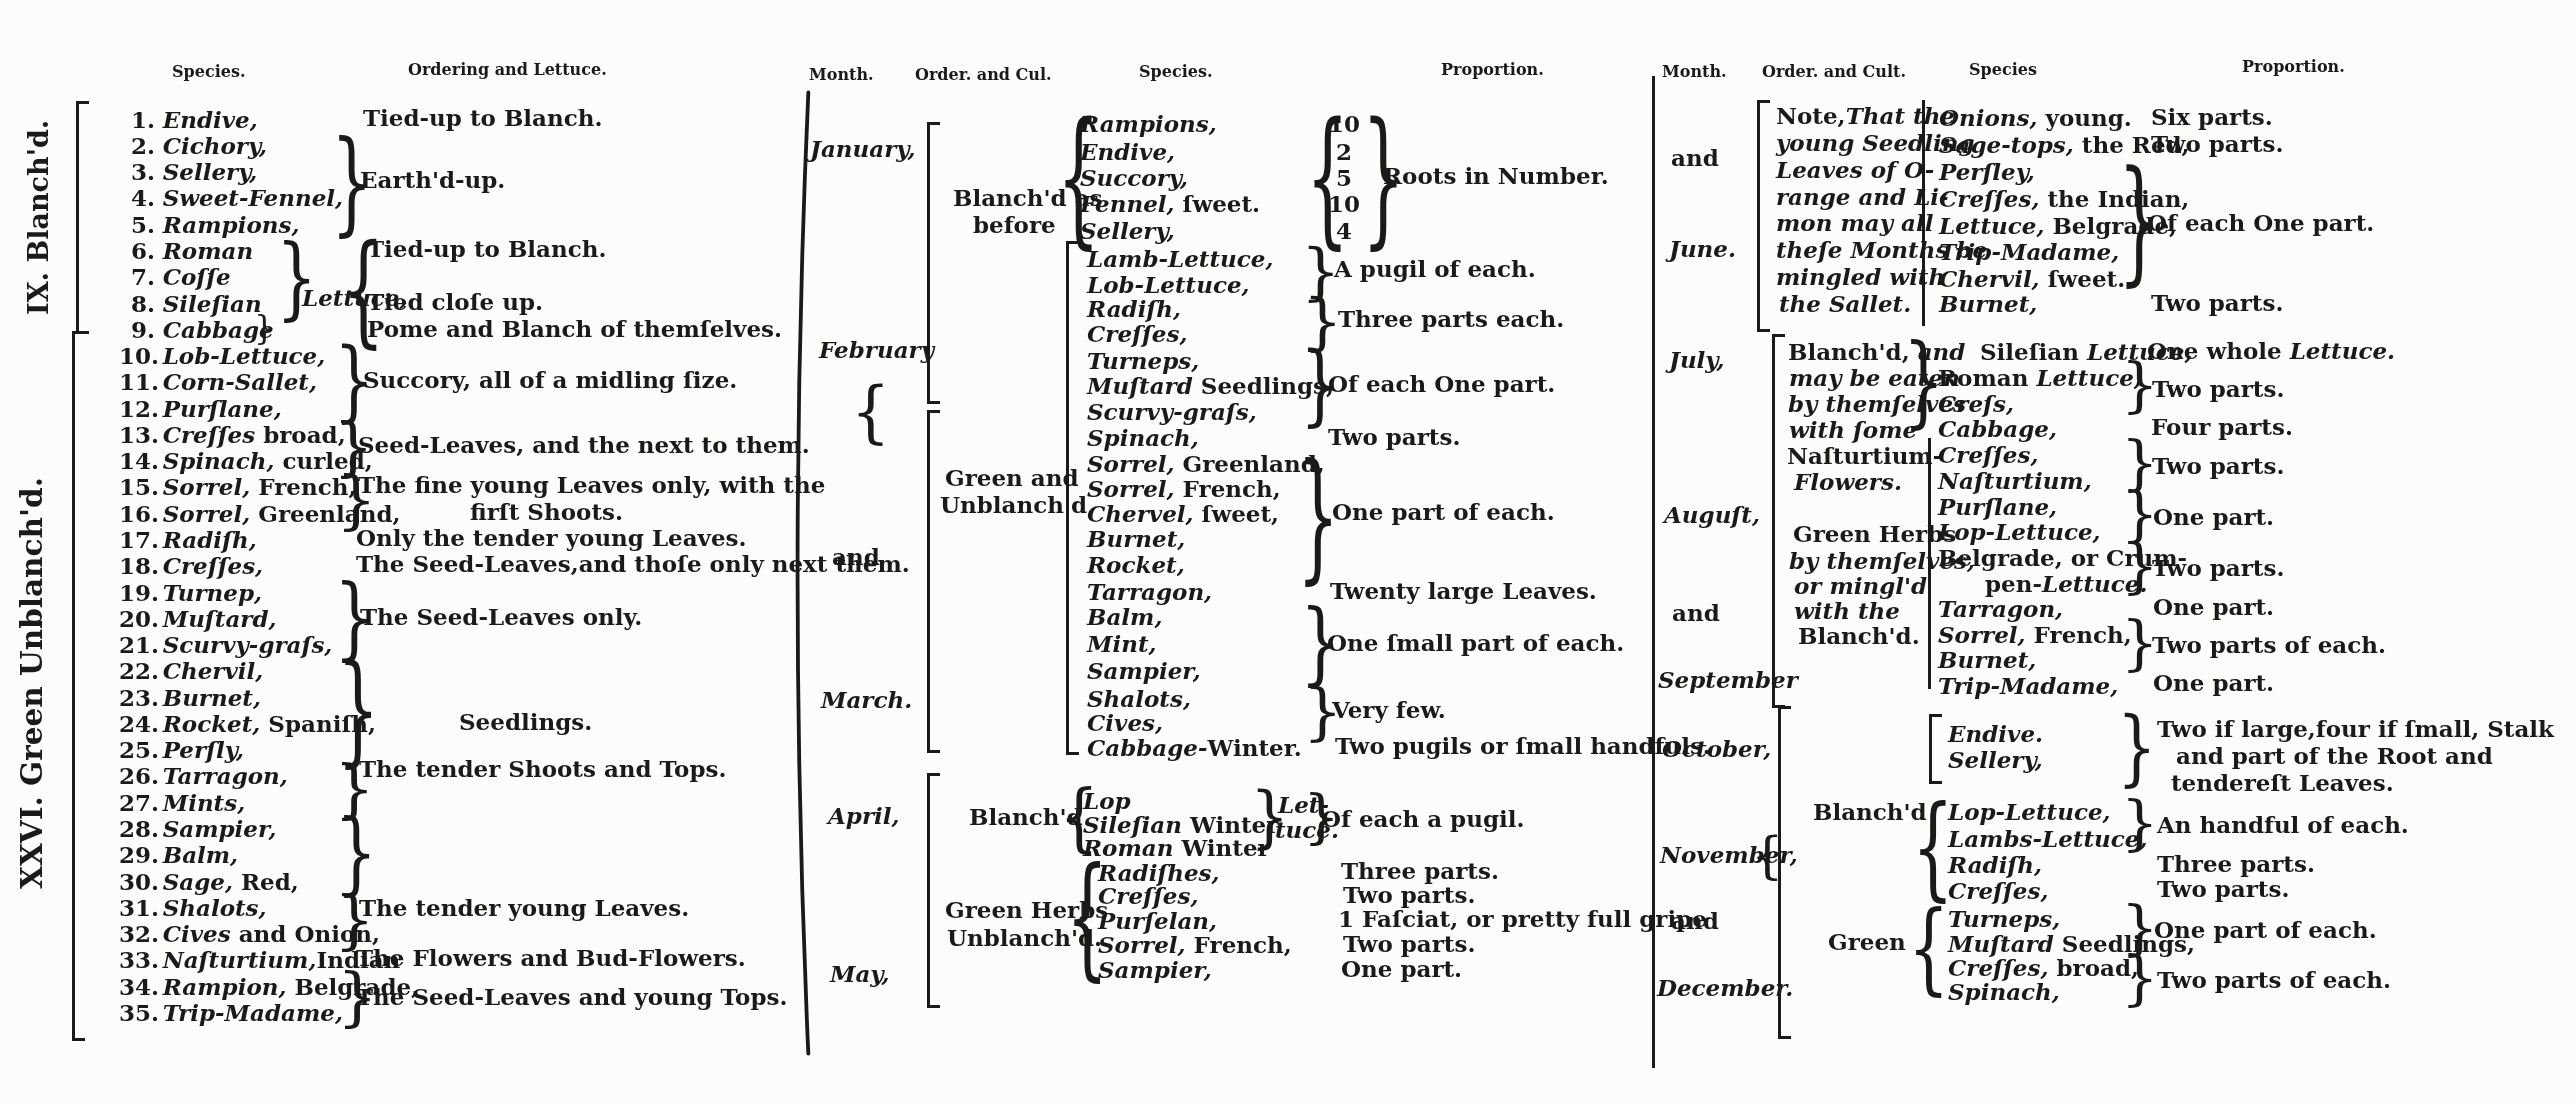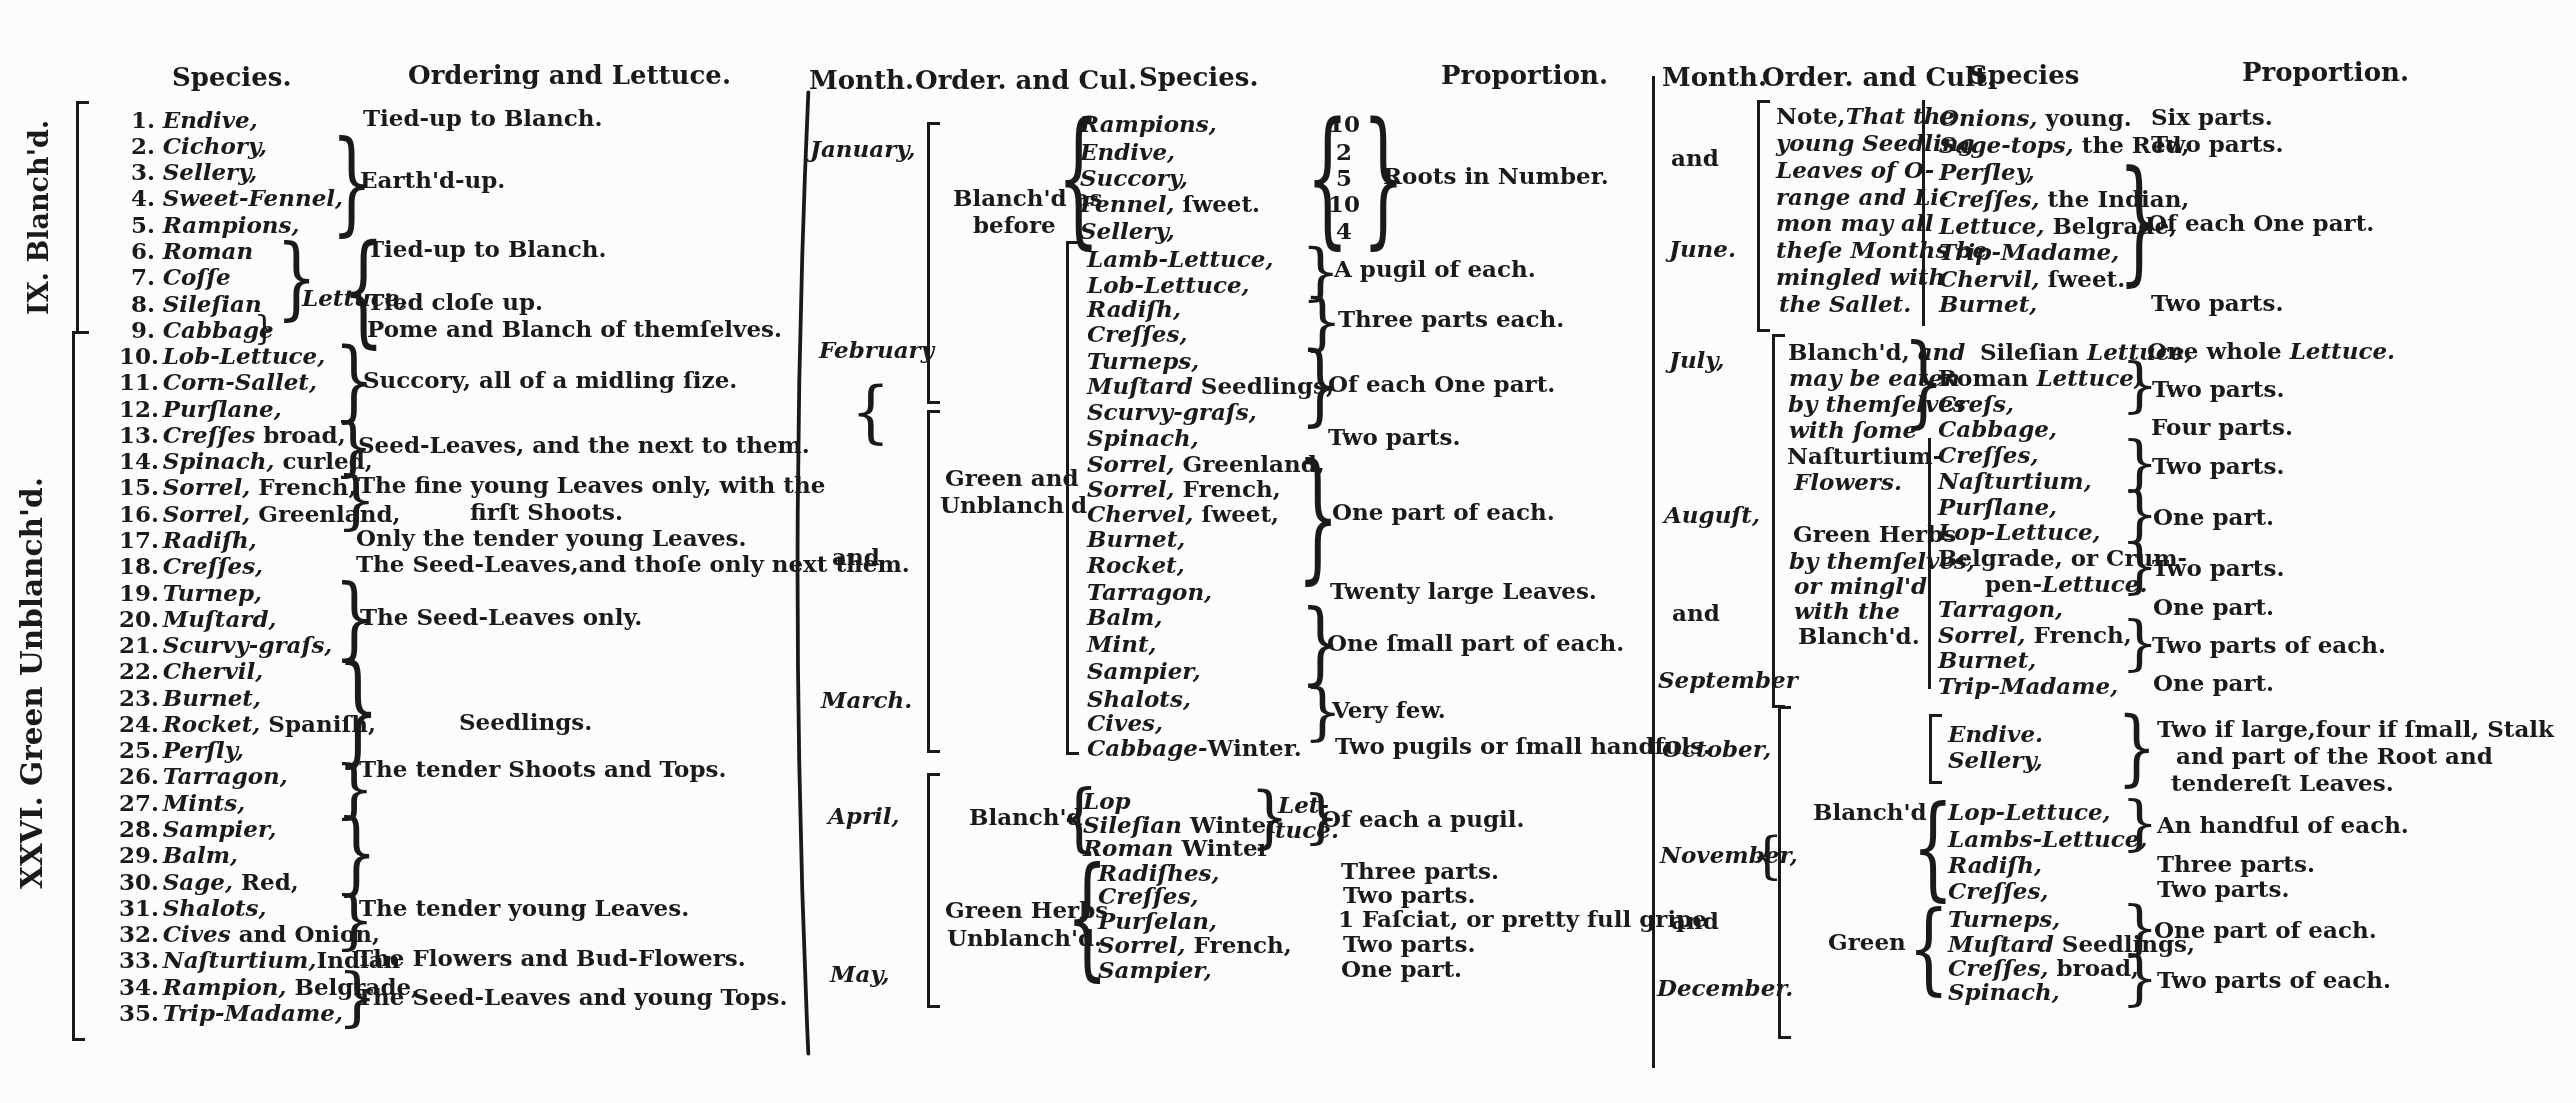--- a/index.html
+++ b/index.html
@@ -2,21 +2,21 @@
 <html style="font-size:10.3px"><head>
 <meta charset="utf-8">
 <style>
   html,body{margin:0;padding:0;background:#e8e8e4;}
   #page{position:relative;width:2576px;height:1103px;background:#fcfcfa;color:#1a1a1a;
         font-family:"DejaVu Serif","Liberation Serif",serif;font-weight:bold;font-size:23px;
         overflow:hidden;}
   .t{position:absolute;white-space:nowrap;line-height:1.05;}
   .it{font-style:italic;}
   .rm{font-style:normal;}
-  .hd{font-size:26px;}
+  .hd{font-size:16px;}
   .num{display:inline-block;width:36px;text-align:right;margin-right:7.7px;font-style:normal;}
   .vert{position:absolute;writing-mode:vertical-rl;transform:rotate(180deg);text-align:center;}
   .br{position:absolute;line-height:1;font-weight:400;transform-origin:left top;}
   .br::before{content:"}";}
   .brl{position:absolute;line-height:1;font-weight:400;transform-origin:left top;}
   .brl::before{content:"{";}
   .sq{position:absolute;width:10.3px;border-left:3.2px solid #1a1a1a;border-top:3.2px solid #1a1a1a;border-bottom:3.2px solid #1a1a1a;}
   .vl{position:absolute;width:3.2px;background:#1a1a1a;}
 </style>
 </head>

